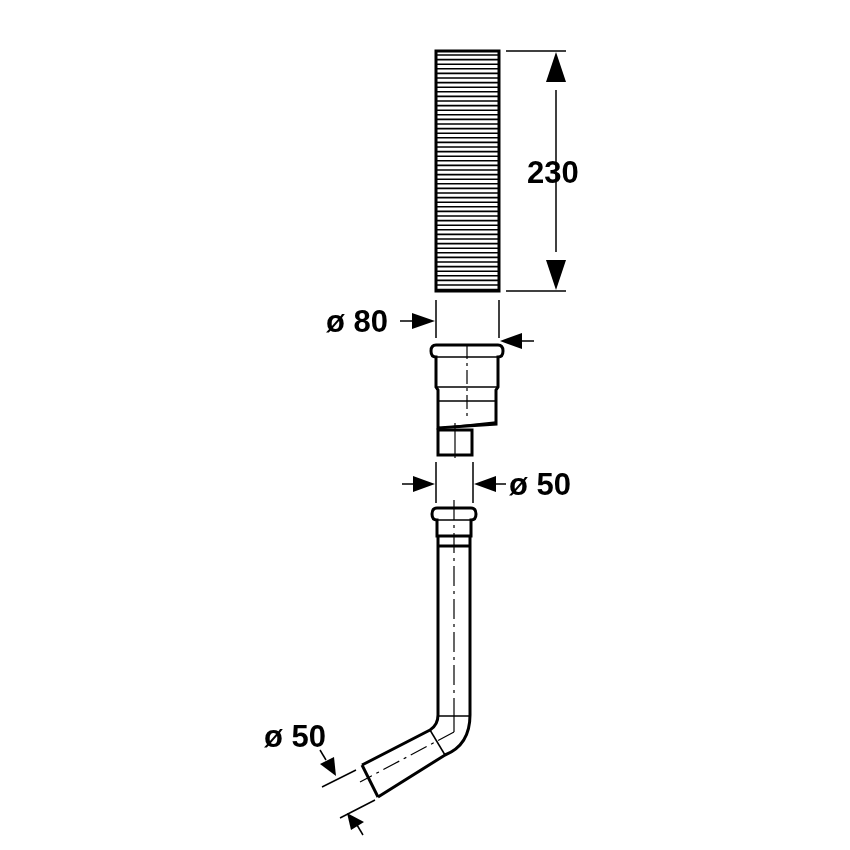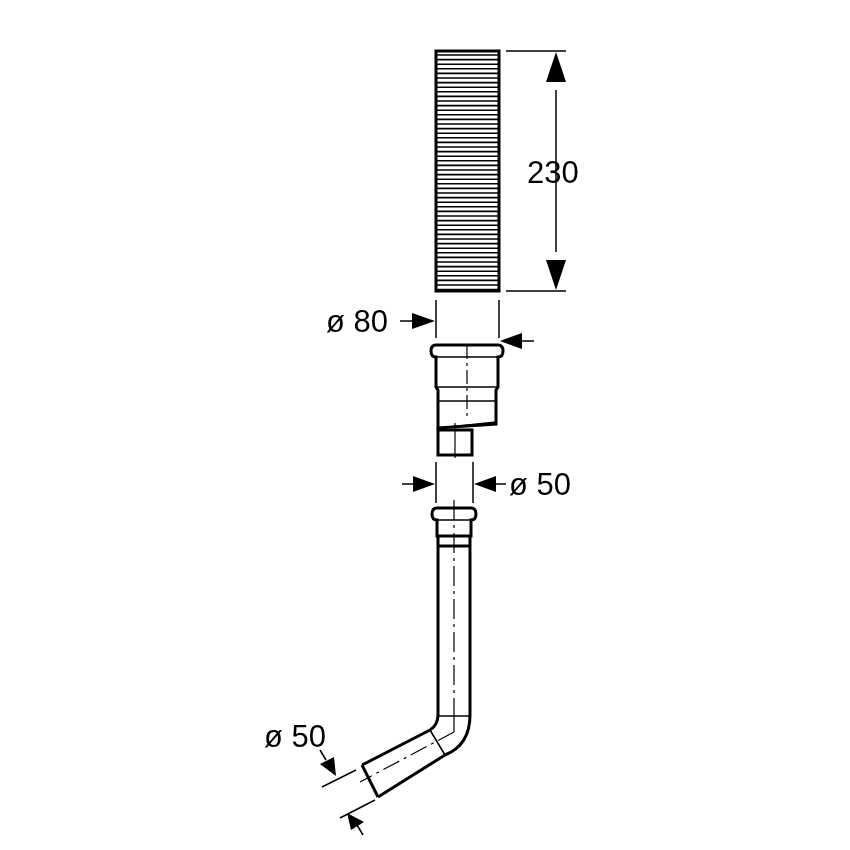--- a/index.html
+++ b/index.html
@@ -1,17 +1,17 @@
 <!DOCTYPE html>
 <html><head>
 <meta charset="utf-8">
 <style>
   html, body { margin: 0; padding: 0; background: #ffffff; }
   body { width: 850px; height: 850px; overflow: hidden; }
-  #canvas { position: absolute; left: 0; top: 0; width: 850px; height: 850px; }
+  #canvas { position: absolute; left: 0; top: 0; width: 850px; height: 850px; font-weight: bold; }
   svg text { font-family: "Liberation Sans", sans-serif; fill: #000; }
   .dim-label { font-size: 31px; }
   .stroke { stroke: #000; fill: none; }
 </style>
 </head>
 <body>
 
 <div id="canvas">
 <svg width="850" height="850" viewBox="0 0 850 850" xmlns="http://www.w3.org/2000/svg">
   <defs>

